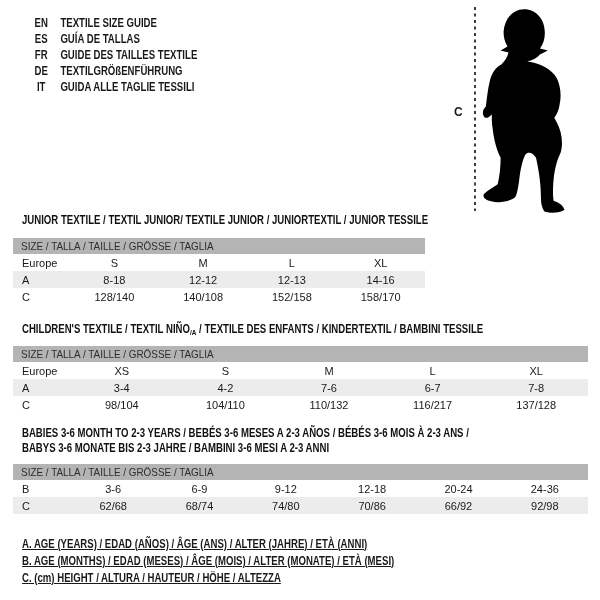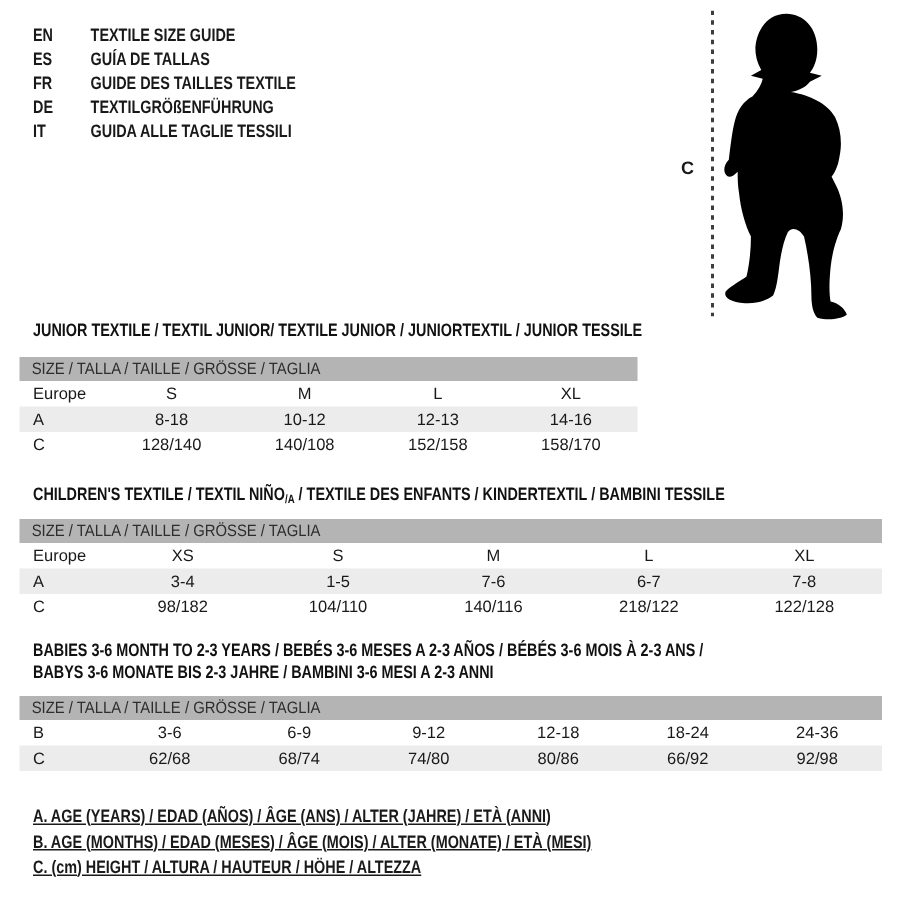--- a/index.html
+++ b/index.html
@@ -8,21 +8,21 @@
     background:#ffffff;color:#191919;
     font-family:"Liberation Sans", sans-serif;
   }
   .abs{position:absolute;}
   
   .bold-cond{
     font-size:12px;font-weight:700;white-space:nowrap;
     transform:scaleX(0.8);transform-origin:0 50%;
   }
   
-  .lang-list{left:22px;top:15px;}
+  .lang-list{left:22px;top:15px;text-align:center;}
   .lang-row{height:16px;display:flex;align-items:center;}
   .lang-code{flex:0 0 48px;}
   
   .figure-svg{left:478px;top:3px;}
   .dash-svg{left:471px;top:7px;}
   .measure-label{left:454px;top:105px;font-size:12px;font-weight:700;}
   
   .t-title{position:absolute;left:22px;line-height:15px;color:#111;}
   .subscript{font-size:8px;vertical-align:-2px;}
   
@@ -93,21 +93,21 @@
   <div class="trow">
     <div class="cell label">Europe</div>
     <div class="cell">S</div>
     <div class="cell">M</div>
     <div class="cell">L</div>
     <div class="cell">XL</div>
   </div>
   <div class="trow shaded">
     <div class="cell label">A</div>
     <div class="cell">8-18</div>
-    <div class="cell">10-12</div>
+    <div class="cell">12-12</div>
     <div class="cell">12-13</div>
     <div class="cell">14-16</div>
   </div>
   <div class="trow">
     <div class="cell label">C</div>
     <div class="cell">128/140</div>
     <div class="cell">140/108</div>
     <div class="cell">152/158</div>
     <div class="cell">158/170</div>
   </div>
@@ -124,58 +124,58 @@
     <div class="cell label">Europe</div>
     <div class="cell">XS</div>
     <div class="cell">S</div>
     <div class="cell">M</div>
     <div class="cell">L</div>
     <div class="cell">XL</div>
   </div>
   <div class="trow shaded">
     <div class="cell label">A</div>
     <div class="cell">3-4</div>
-    <div class="cell">1-5</div>
+    <div class="cell">4-2</div>
     <div class="cell">7-6</div>
     <div class="cell">6-7</div>
     <div class="cell">7-8</div>
   </div>
   <div class="trow">
     <div class="cell label">C</div>
-    <div class="cell">98/182</div>
+    <div class="cell">98/104</div>
     <div class="cell">104/110</div>
-    <div class="cell">140/116</div>
-    <div class="cell">218/122</div>
-    <div class="cell">122/128</div>
+    <div class="cell">110/132</div>
+    <div class="cell">116/217</div>
+    <div class="cell">137/128</div>
   </div>
 </div>
 
 <div class="t-title" style="top:426px">
   <div class="bold-cond">BABIES 3-6 MONTH TO 2-3 YEARS / BEBÉS 3-6 MESES A 2-3 AÑOS / BÉBÉS 3-6 MOIS À 2-3 ANS /</div>
   <div class="bold-cond">BABYS 3-6 MONATE BIS 2-3 JAHRE / BAMBINI 3-6 MESI A 2-3 ANNI</div>
 </div>
 <div class="size-table t3">
   <div class="bar">
     <span class="bar-text">SIZE / TALLA / TAILLE / GRÖSSE / TAGLIA</span>
   </div>
   <div class="trow">
     <div class="cell label">B</div>
     <div class="cell">3-6</div>
     <div class="cell">6-9</div>
     <div class="cell">9-12</div>
     <div class="cell">12-18</div>
-    <div class="cell">18-24</div>
+    <div class="cell">20-24</div>
     <div class="cell">24-36</div>
   </div>
   <div class="trow shaded">
     <div class="cell label">C</div>
     <div class="cell">62/68</div>
     <div class="cell">68/74</div>
     <div class="cell">74/80</div>
-    <div class="cell">80/86</div>
+    <div class="cell">70/86</div>
     <div class="cell">66/92</div>
     <div class="cell">92/98</div>
   </div>
 </div>
 
 <div class="abs footnotes">
   <div class="footnote bold-cond">A. AGE (YEARS) / EDAD (AÑOS) / ÂGE (ANS) / ALTER (JAHRE) / ETÀ (ANNI)</div>
   <div class="footnote bold-cond">B. AGE (MONTHS) / EDAD (MESES) / ÂGE (MOIS) / ALTER (MONATE) / ETÀ (MESI)</div>
   <div class="footnote bold-cond">C. (cm) HEIGHT / ALTURA / HAUTEUR / HÖHE / ALTEZZA</div>
 </div>

